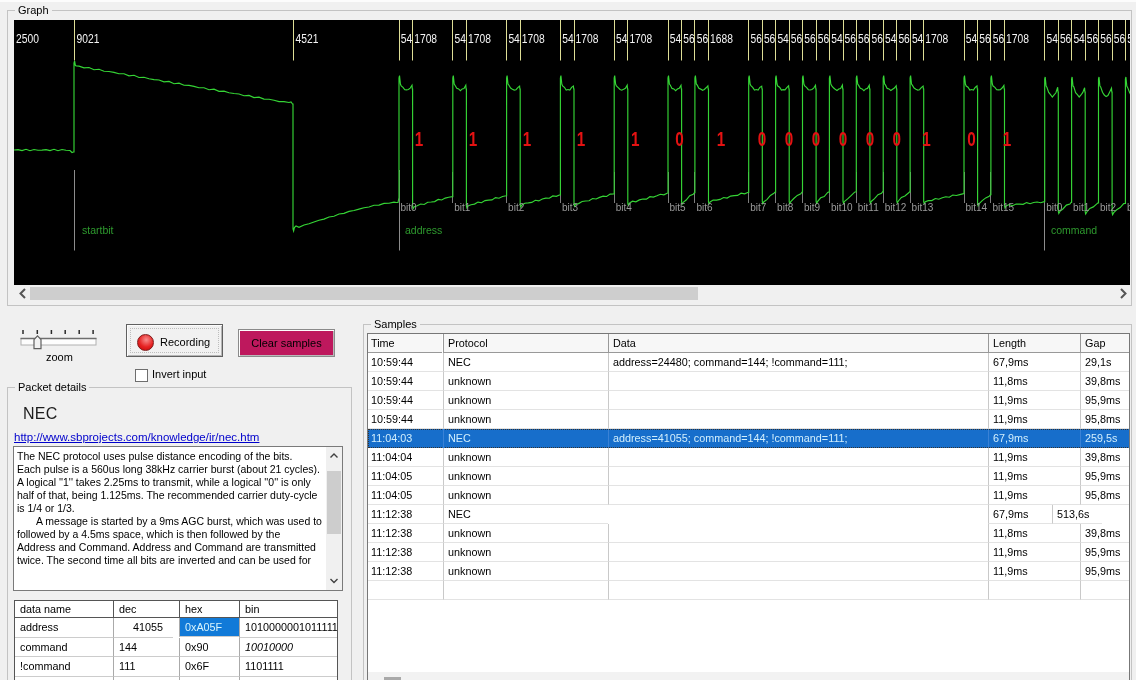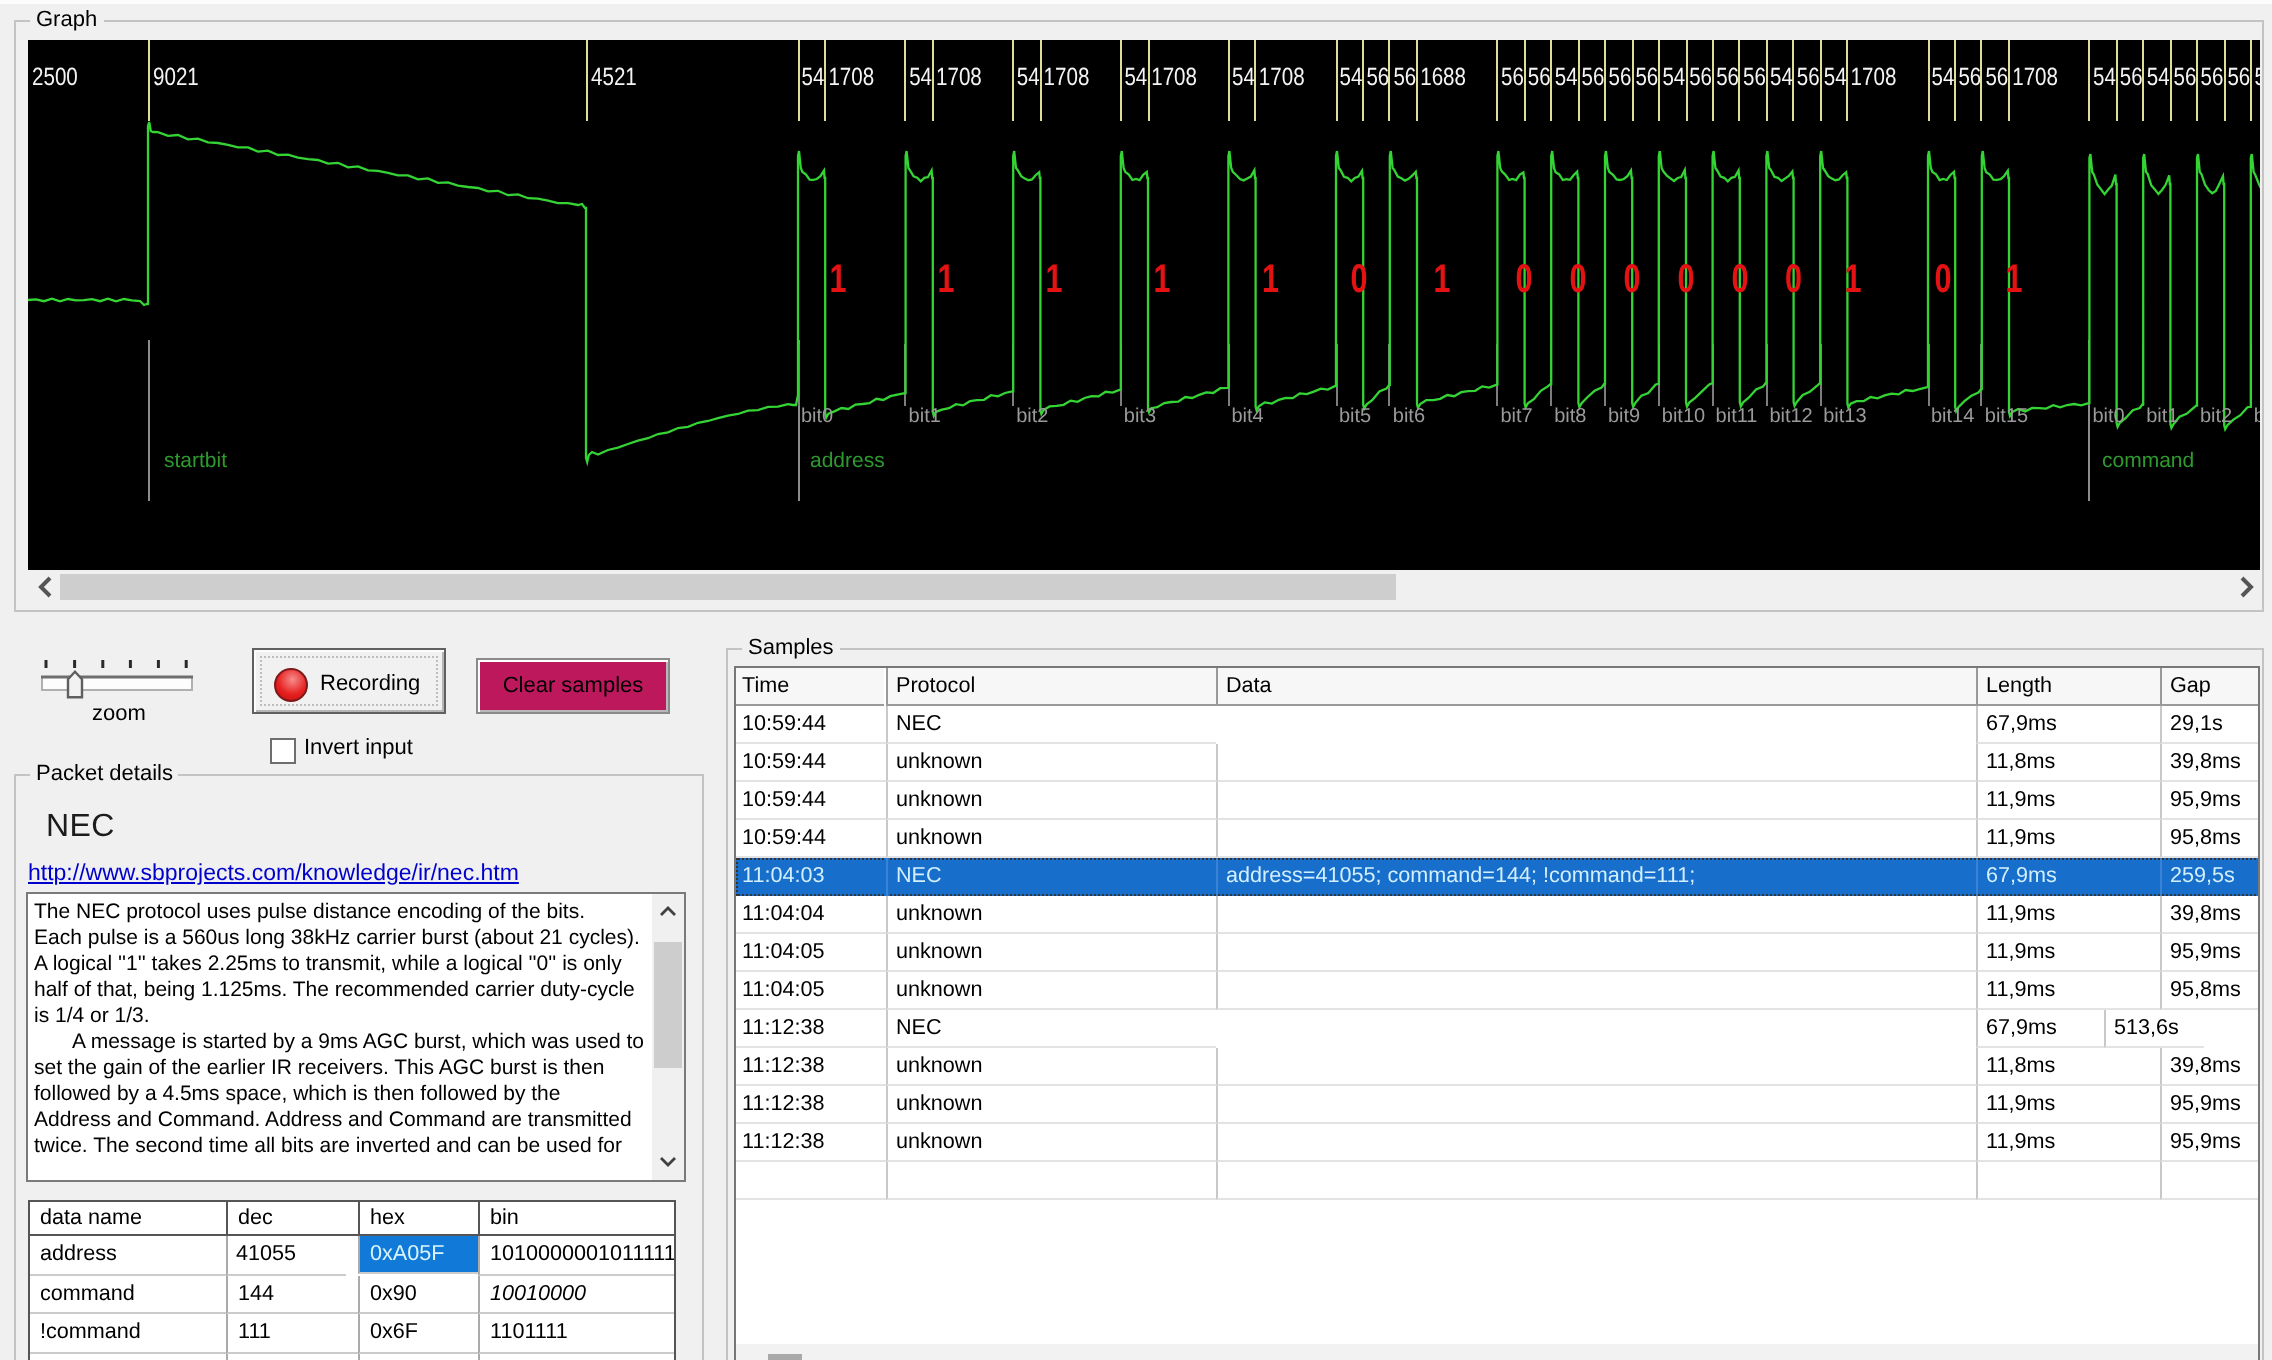--- a/index.html
+++ b/index.html
@@ -204,21 +204,20 @@
 <div class="abs" style="left:14px;top:431px;color:#0000cc;text-decoration:underline;font-size:11.5px">http://www.sbprojects.com/knowledge/ir/nec.htm</div>
 
 <div class="abs" style="left:13px;top:446px;width:330px;height:145px;background:#fff;border:1px solid #7a7a7a">
   <div class="abs" style="left:3px;top:2.5px;font-size:10.5px;line-height:13px;white-space:nowrap">
     <div>The NEC protocol uses pulse distance encoding of the bits.</div>
     <div>Each pulse is a 560us long 38kHz carrier burst (about 21 cycles).</div>
     <div>A logical ''1'' takes 2.25ms to transmit, while a logical ''0'' is only</div>
     <div>half of that, being 1.125ms. The recommended carrier duty-cycle</div>
     <div>is 1/4 or 1/3.</div>
     <div style="padding-left:19px">A message is started by a 9ms AGC burst, which was used to</div>
-    <div>set the gain of the earlier IR receivers. This AGC burst is then</div>
     <div>followed by a 4.5ms space, which is then followed by the</div>
     <div>Address and Command. Address and Command are transmitted</div>
     <div>twice. The second time all bits are inverted and can be used for</div>
   </div>
   <div class="abs" style="right:0;top:0;width:16px;height:143px;background:#f0f0f0">
     <svg width="16" height="14" style="position:absolute;top:2px;left:0">
         <path d="M4.5 8.5 L8 5 L11.5 8.5" fill="none" stroke="#404040" stroke-width="1.4"></path>
       </svg>
     <div class="abs" style="left:1px;top:24px;width:14px;height:63px;background:#cdcdcd"></div>
     <svg width="16" height="14" style="position:absolute;bottom:2px;left:0">
@@ -226,21 +225,21 @@
       </svg>
   </div>
 </div>
 
 <div class="abs" style="left:14px;top:600px;width:324px;height:80px;background:#fff;border:1px solid #555;border-bottom:none;overflow:hidden">
 <div class="cell" style="left:0px;top:0;width:98px;height:17px;border-bottom:1px solid #555;line-height:17px;padding-left:5px;font-size:10.8px;">data name</div>
 <div class="cell" style="left:98px;top:0;width:66px;height:17px;border-bottom:1px solid #555;line-height:17px;padding-left:5px;font-size:10.8px;border-left:1px solid #555;">dec</div>
 <div class="cell" style="left:164px;top:0;width:60px;height:17px;border-bottom:1px solid #555;line-height:17px;padding-left:5px;font-size:10.8px;border-left:1px solid #555;">hex</div>
 <div class="cell" style="left:224px;top:0;width:98.5px;height:17px;border-bottom:1px solid #555;line-height:17px;padding-left:5px;font-size:10.8px;border-left:1px solid #555;">bin</div>
 <div class="cell" style="left:0px;top:17px;width:98px;height:19.5px;border-bottom:1px solid #ccc;line-height:19px;padding-left:5px;font-size:10.8px;">address</div>
-<div class="cell" style="left:98px;top:17px;width:60px;height:19.5px;border-bottom:1px solid #ccc;line-height:19px;padding-left:4px;font-size:10.8px;border-left:1px solid #aaa;">41055</div>
+<div class="cell" style="left:98px;top:17px;width:60px;height:19.5px;border-bottom:1px solid #ccc;line-height:19px;padding-left:19px;font-size:10.8px;border-left:1px solid #aaa;">41055</div>
 <div class="cell" style="left:164px;top:17px;width:60px;height:19px;border-bottom:1px solid #ccc;line-height:19px;padding-left:5px;font-size:10.8px;border-left:1px solid #aaa;background:#117ad8;color:#d8f4fc;">0xA05F</div>
 <div class="cell" style="left:224px;top:17px;width:98.5px;height:19.5px;border-bottom:1px solid #ccc;line-height:19px;padding-left:5px;font-size:10.8px;border-left:1px solid #aaa;">1010000001011111</div>
 <div class="cell" style="left:0px;top:36.5px;width:98px;height:19.5px;border-bottom:1px solid #ccc;line-height:19px;padding-left:5px;font-size:10.8px;">command</div>
 <div class="cell" style="left:98px;top:36.5px;width:66px;height:19.5px;border-bottom:1px solid #ccc;line-height:19px;padding-left:5px;font-size:10.8px;border-left:1px solid #aaa;">144</div>
 <div class="cell" style="left:164px;top:36.5px;width:60px;height:19.5px;border-bottom:1px solid #ccc;line-height:19px;padding-left:5px;font-size:10.8px;border-left:1px solid #aaa;">0x90</div>
 <div class="cell" style="left:224px;top:36.5px;width:120px;height:19.5px;border-bottom:1px solid #ccc;line-height:19px;padding-left:5px;font-size:10.8px;border-left:1px solid #aaa;font-style:italic;">10010000</div>
 <div class="cell" style="left:0px;top:56.0px;width:98px;height:19.5px;border-bottom:1px solid #ccc;line-height:19px;padding-left:5px;font-size:10.8px;">!command</div>
 <div class="cell" style="left:98px;top:56.0px;width:66px;height:19.5px;border-bottom:1px solid #ccc;line-height:19px;padding-left:5px;font-size:10.8px;border-left:1px solid #aaa;">111</div>
 <div class="cell" style="left:164px;top:56.0px;width:60px;height:19.5px;border-bottom:1px solid #ccc;line-height:19px;padding-left:5px;font-size:10.8px;border-left:1px solid #aaa;">0x6F</div>
 <div class="cell" style="left:224px;top:56.0px;width:98.5px;height:19.5px;border-bottom:1px solid #ccc;line-height:19px;padding-left:5px;font-size:10.8px;border-left:1px solid #aaa;">1101111</div>
@@ -252,20 +251,21 @@
 <div class="group" style="left:363px;top:324px;width:769px;height:356px;border-bottom:none"></div>
 <div class="glabel" style="left:371px;top:318px">Samples</div>
 <div class="abs" style="left:367px;top:333px;width:763px;height:347px;background:#fff;border:1px solid #777;border-bottom:none;overflow:hidden">
 <div class="cell" style="left:-1px;top:0;width:75px;height:19px;background:#f7f7f7;border-bottom:1px solid #999;line-height:18px;padding-left:4px;font-size:10.8px;">Time</div>
 <div class="cell" style="left:75px;top:0;width:165px;height:19px;background:#f7f7f7;border-bottom:1px solid #999;line-height:18px;padding-left:4px;font-size:10.8px;border-left:1px solid #999;">Protocol</div>
 <div class="cell" style="left:240px;top:0;width:380px;height:19px;background:#f7f7f7;border-bottom:1px solid #999;line-height:18px;padding-left:4px;font-size:10.8px;border-left:1px solid #999;">Data</div>
 <div class="cell" style="left:620px;top:0;width:92px;height:19px;background:#f7f7f7;border-bottom:1px solid #999;line-height:18px;padding-left:4px;font-size:10.8px;border-left:1px solid #999;">Length</div>
 <div class="cell" style="left:712px;top:0;width:50px;height:19px;background:#f7f7f7;border-bottom:1px solid #999;line-height:18px;padding-left:4px;font-size:10.8px;border-left:1px solid #999;">Gap</div>
 <div class="cell" style="left:-1px;top:19px;width:76px;height:19px;border-bottom:1px solid #e3e3e3;line-height:19px;padding-left:4px;font-size:10.8px;">10:59:44</div>
 <div class="cell" style="left:75px;top:19px;width:165px;height:19px;border-bottom:1px solid #e3e3e3;line-height:19px;padding-left:4px;font-size:10.8px;border-left:1px solid #c9c9c9;">NEC</div>
+<div class="cell" style="left:240px;top:19px;width:380px;height:19px;border-bottom:1px solid #e3e3e3;line-height:19px;padding-left:4px;font-size:10.8px;border-left:1px solid #c9c9c9;">address=24480; command=144; !command=111;</div>
 <div class="cell" style="left:620px;top:19px;width:92px;height:19px;border-bottom:1px solid #e3e3e3;line-height:19px;padding-left:4px;font-size:10.8px;border-left:1px solid #c9c9c9;">67,9ms</div>
 <div class="cell" style="left:712px;top:19px;width:50px;height:19px;border-bottom:1px solid #e3e3e3;line-height:19px;padding-left:4px;font-size:10.8px;border-left:1px solid #c9c9c9;">29,1s</div>
 <div class="cell" style="left:-1px;top:38px;width:76px;height:19px;border-bottom:1px solid #e3e3e3;line-height:19px;padding-left:4px;font-size:10.8px;">10:59:44</div>
 <div class="cell" style="left:75px;top:38px;width:165px;height:19px;border-bottom:1px solid #e3e3e3;line-height:19px;padding-left:4px;font-size:10.8px;border-left:1px solid #c9c9c9;">unknown</div>
 <div class="cell" style="left:240px;top:38px;width:380px;height:19px;border-bottom:1px solid #e3e3e3;line-height:19px;padding-left:4px;font-size:10.8px;border-left:1px solid #c9c9c9;"></div>
 <div class="cell" style="left:620px;top:38px;width:92px;height:19px;border-bottom:1px solid #e3e3e3;line-height:19px;padding-left:4px;font-size:10.8px;border-left:1px solid #c9c9c9;">11,8ms</div>
 <div class="cell" style="left:712px;top:38px;width:50px;height:19px;border-bottom:1px solid #e3e3e3;line-height:19px;padding-left:4px;font-size:10.8px;border-left:1px solid #c9c9c9;">39,8ms</div>
 <div class="cell" style="left:-1px;top:57px;width:76px;height:19px;border-bottom:1px solid #e3e3e3;line-height:19px;padding-left:4px;font-size:10.8px;">10:59:44</div>
 <div class="cell" style="left:75px;top:57px;width:165px;height:19px;border-bottom:1px solid #e3e3e3;line-height:19px;padding-left:4px;font-size:10.8px;border-left:1px solid #c9c9c9;">unknown</div>
 <div class="cell" style="left:240px;top:57px;width:380px;height:19px;border-bottom:1px solid #e3e3e3;line-height:19px;padding-left:4px;font-size:10.8px;border-left:1px solid #c9c9c9;"></div>

